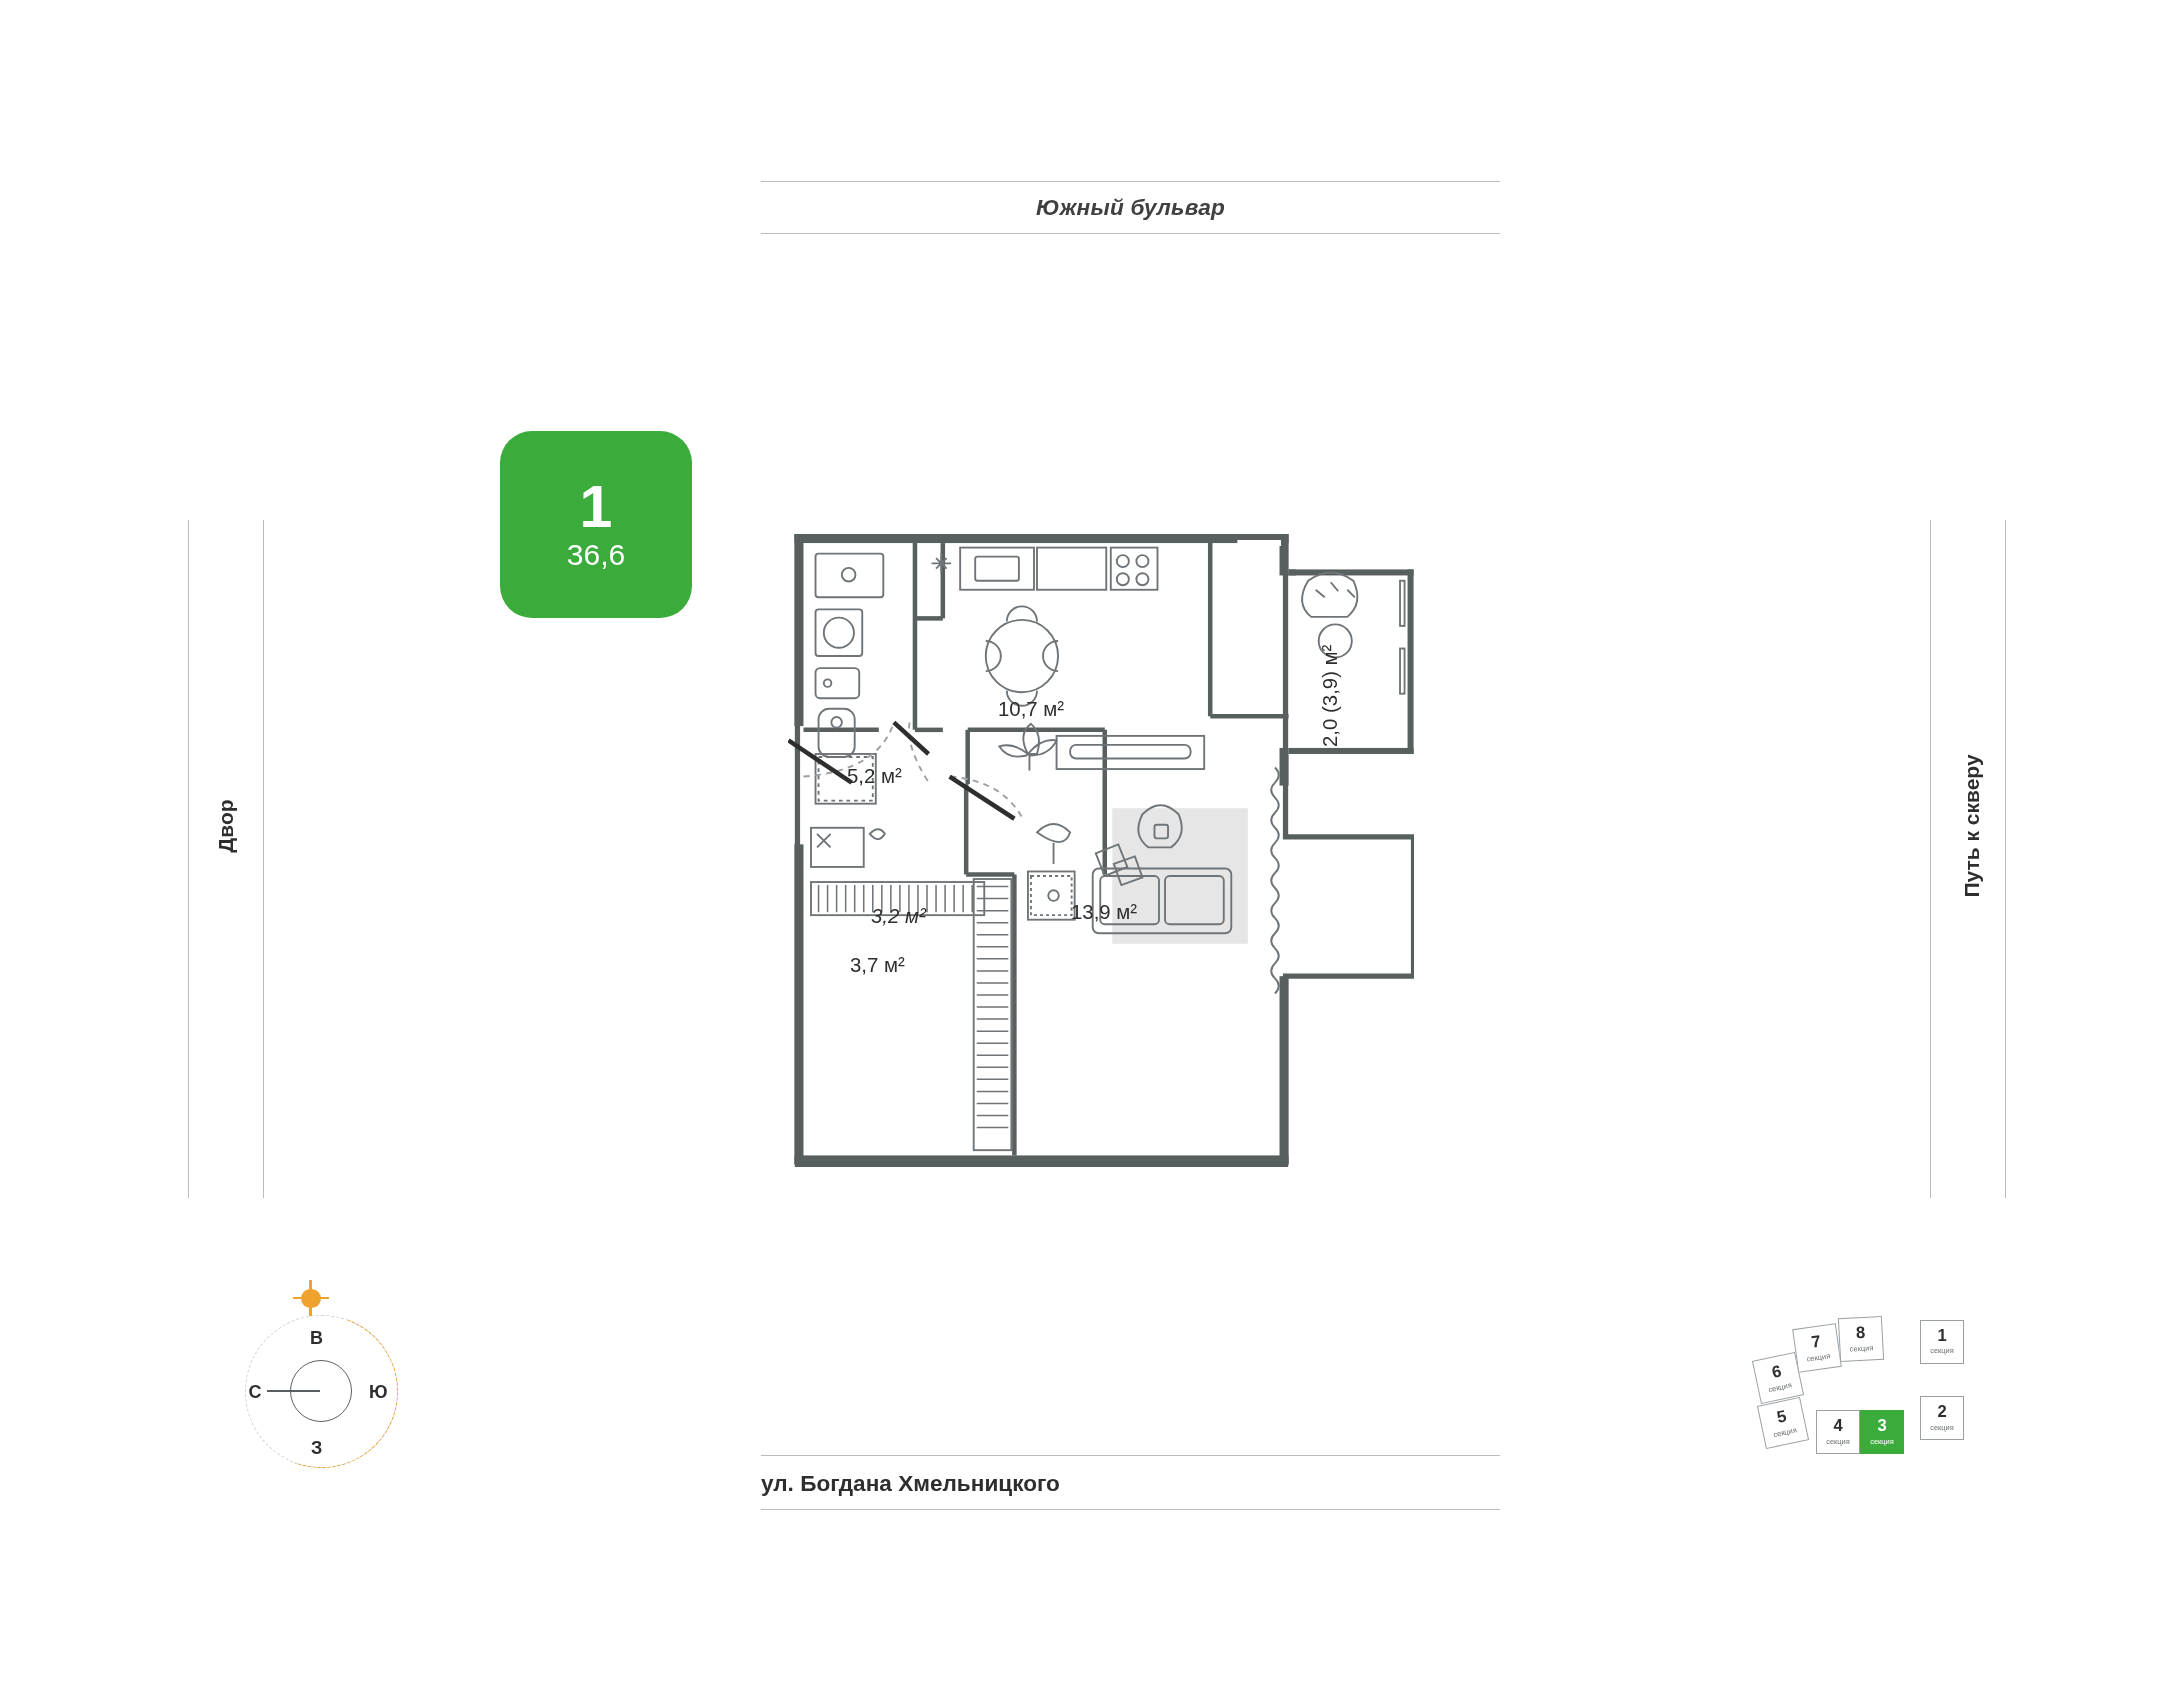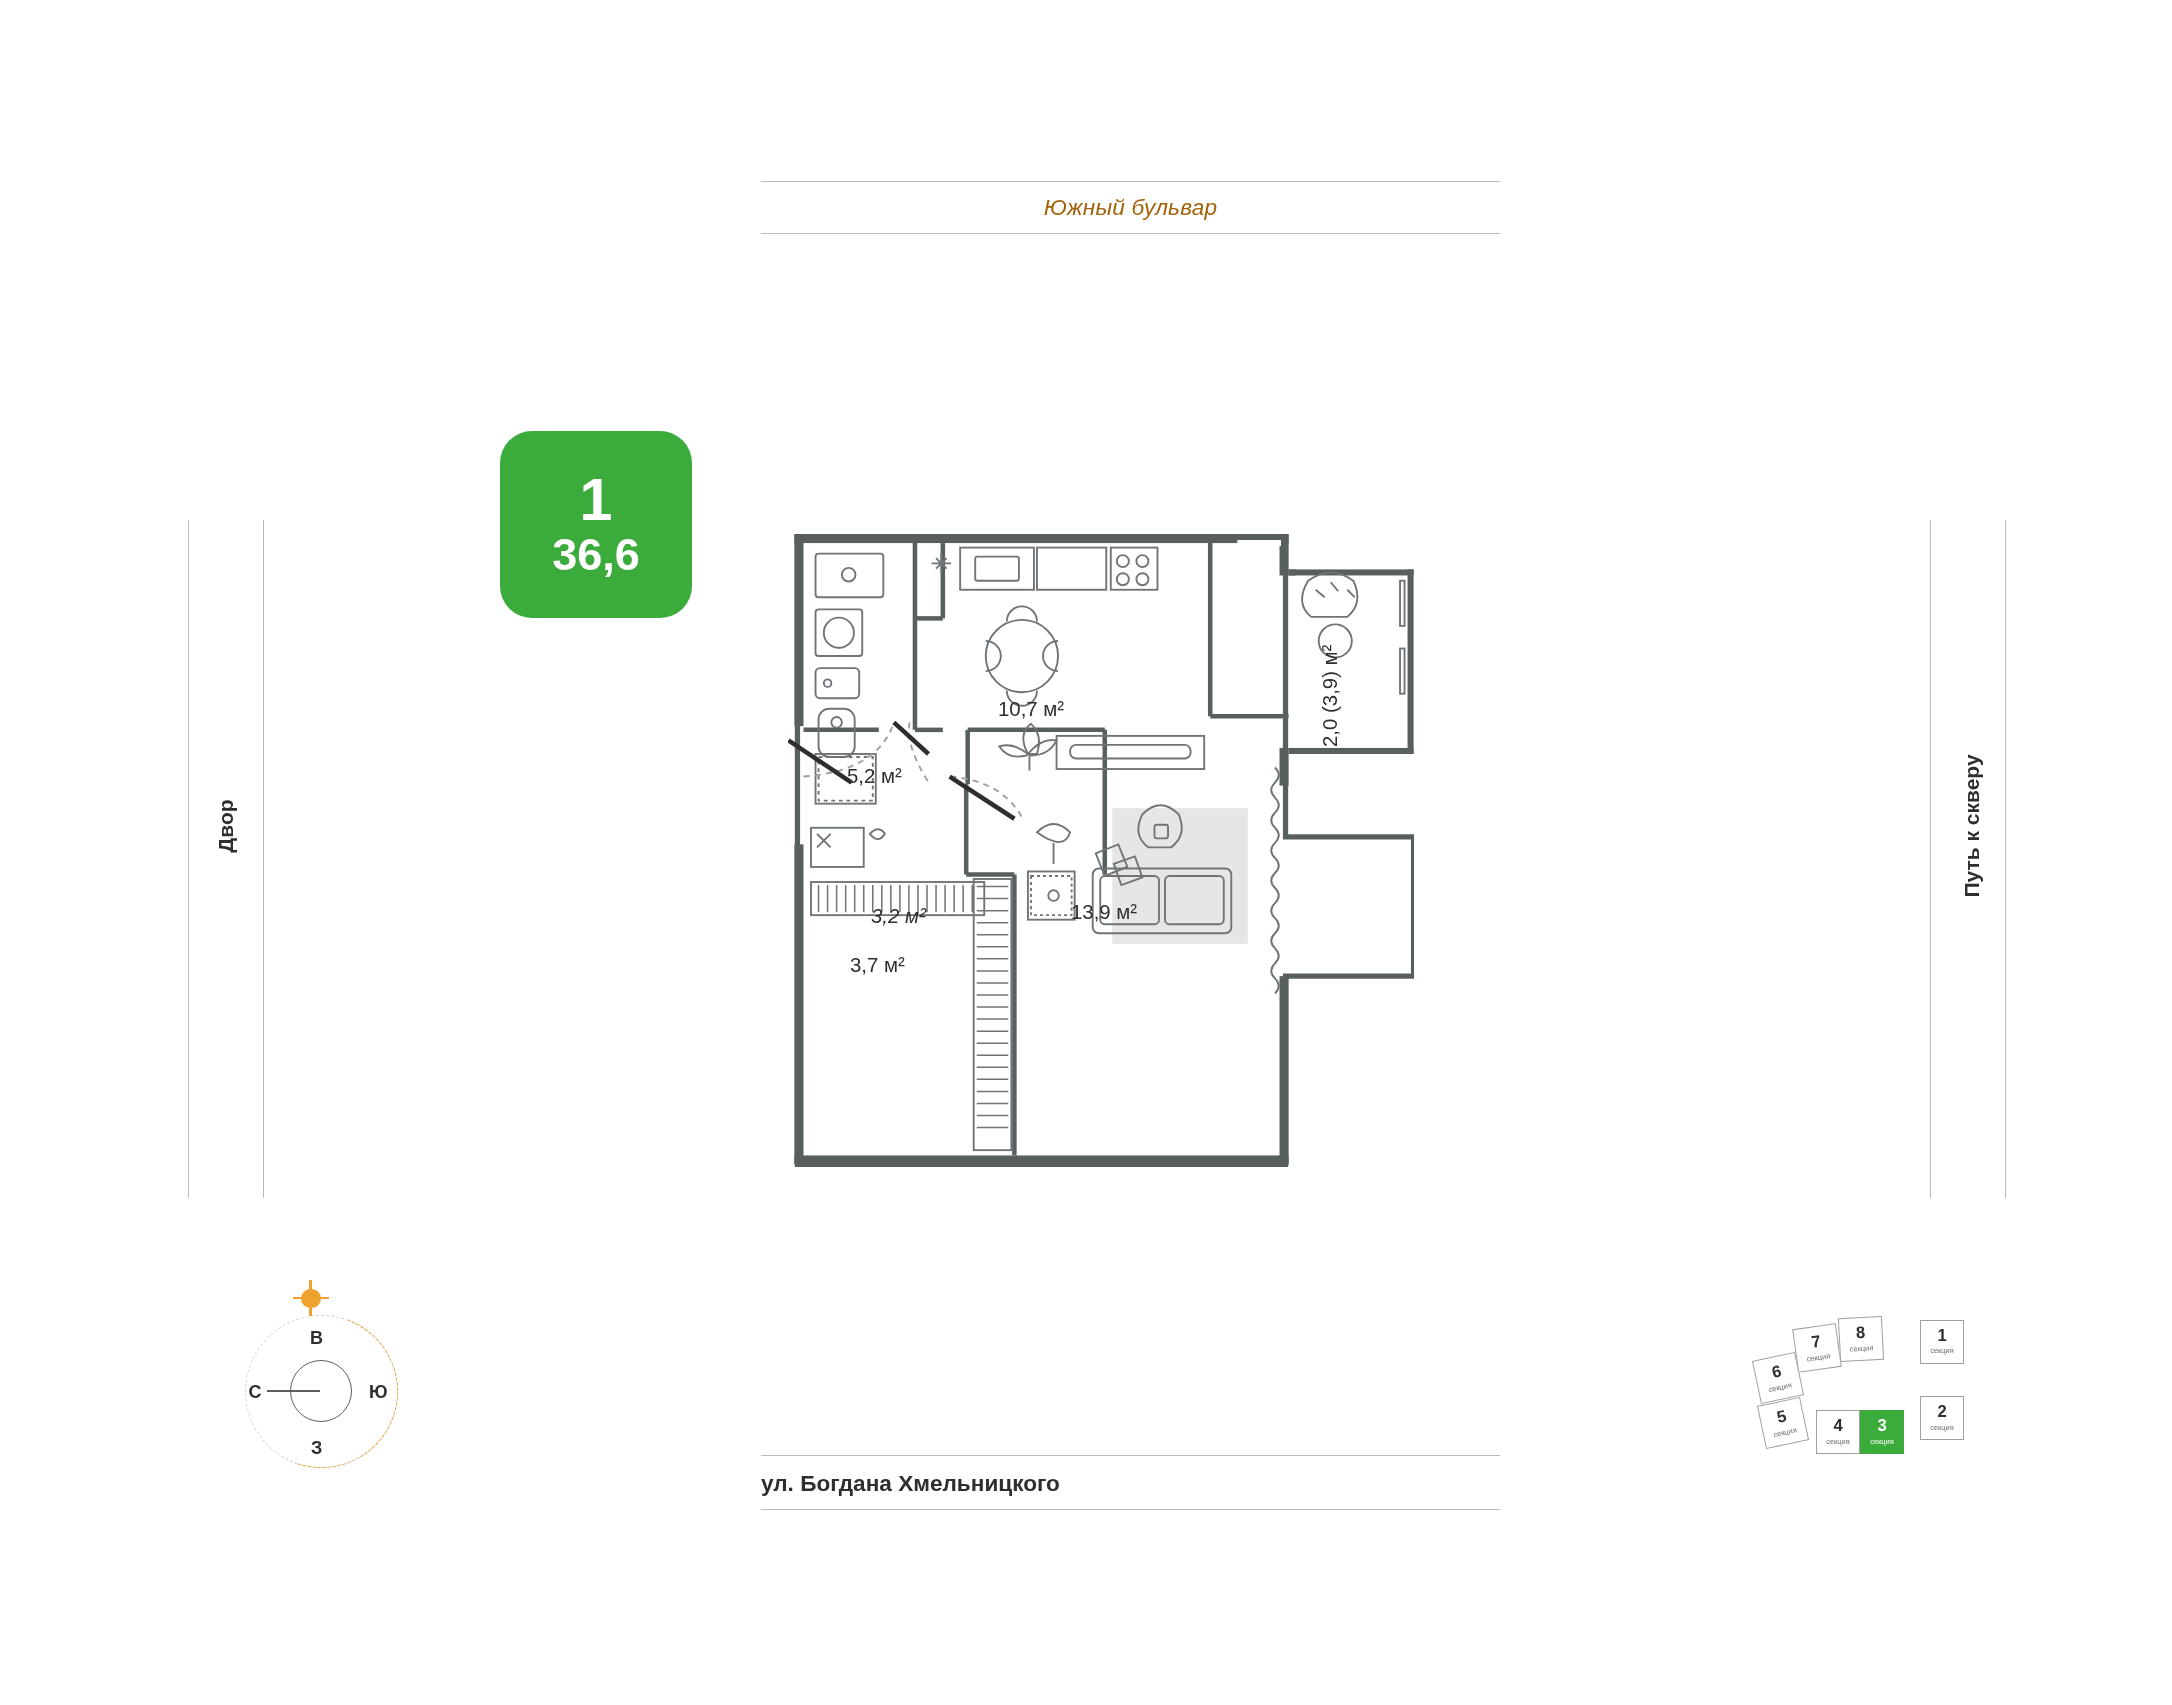--- a/index.html
+++ b/index.html
@@ -25,22 +25,22 @@
     text-align: center;
   }
   .street-top .line {
     height: 0.8px;
     background: #b9bcbe;
     width: 100%;
   }
   .street-top .label {
     font-size: 22.6px;
     font-style: italic;
-    font-weight: normal;
-    color: #a16207;
+    font-weight: bold;
+    color: #404040;
     padding: 13.6px 0 12px;
     letter-spacing: 0.2px;
   }
 
   .street-bottom {
     position: absolute;
     left: 761px;
     top: 1455px;
     width: 739px;
     text-align: left;
@@ -128,22 +128,22 @@
     align-items: center;
     justify-content: center;
   }
   .badge .rooms {
     font-size: 59px;
     font-weight: bold;
     line-height: 0.95;
     margin-bottom: 4.5px;
   }
   .badge .area {
-    font-size: 45px;
-    font-weight: bold;
+    font-size: 30px;
+    font-weight: normal;
     line-height: 1;
   }
 
   
   .compass {
     position: absolute;
     left: 226px;
     top: 1281px;
     width: 188px;
     height: 241px;

